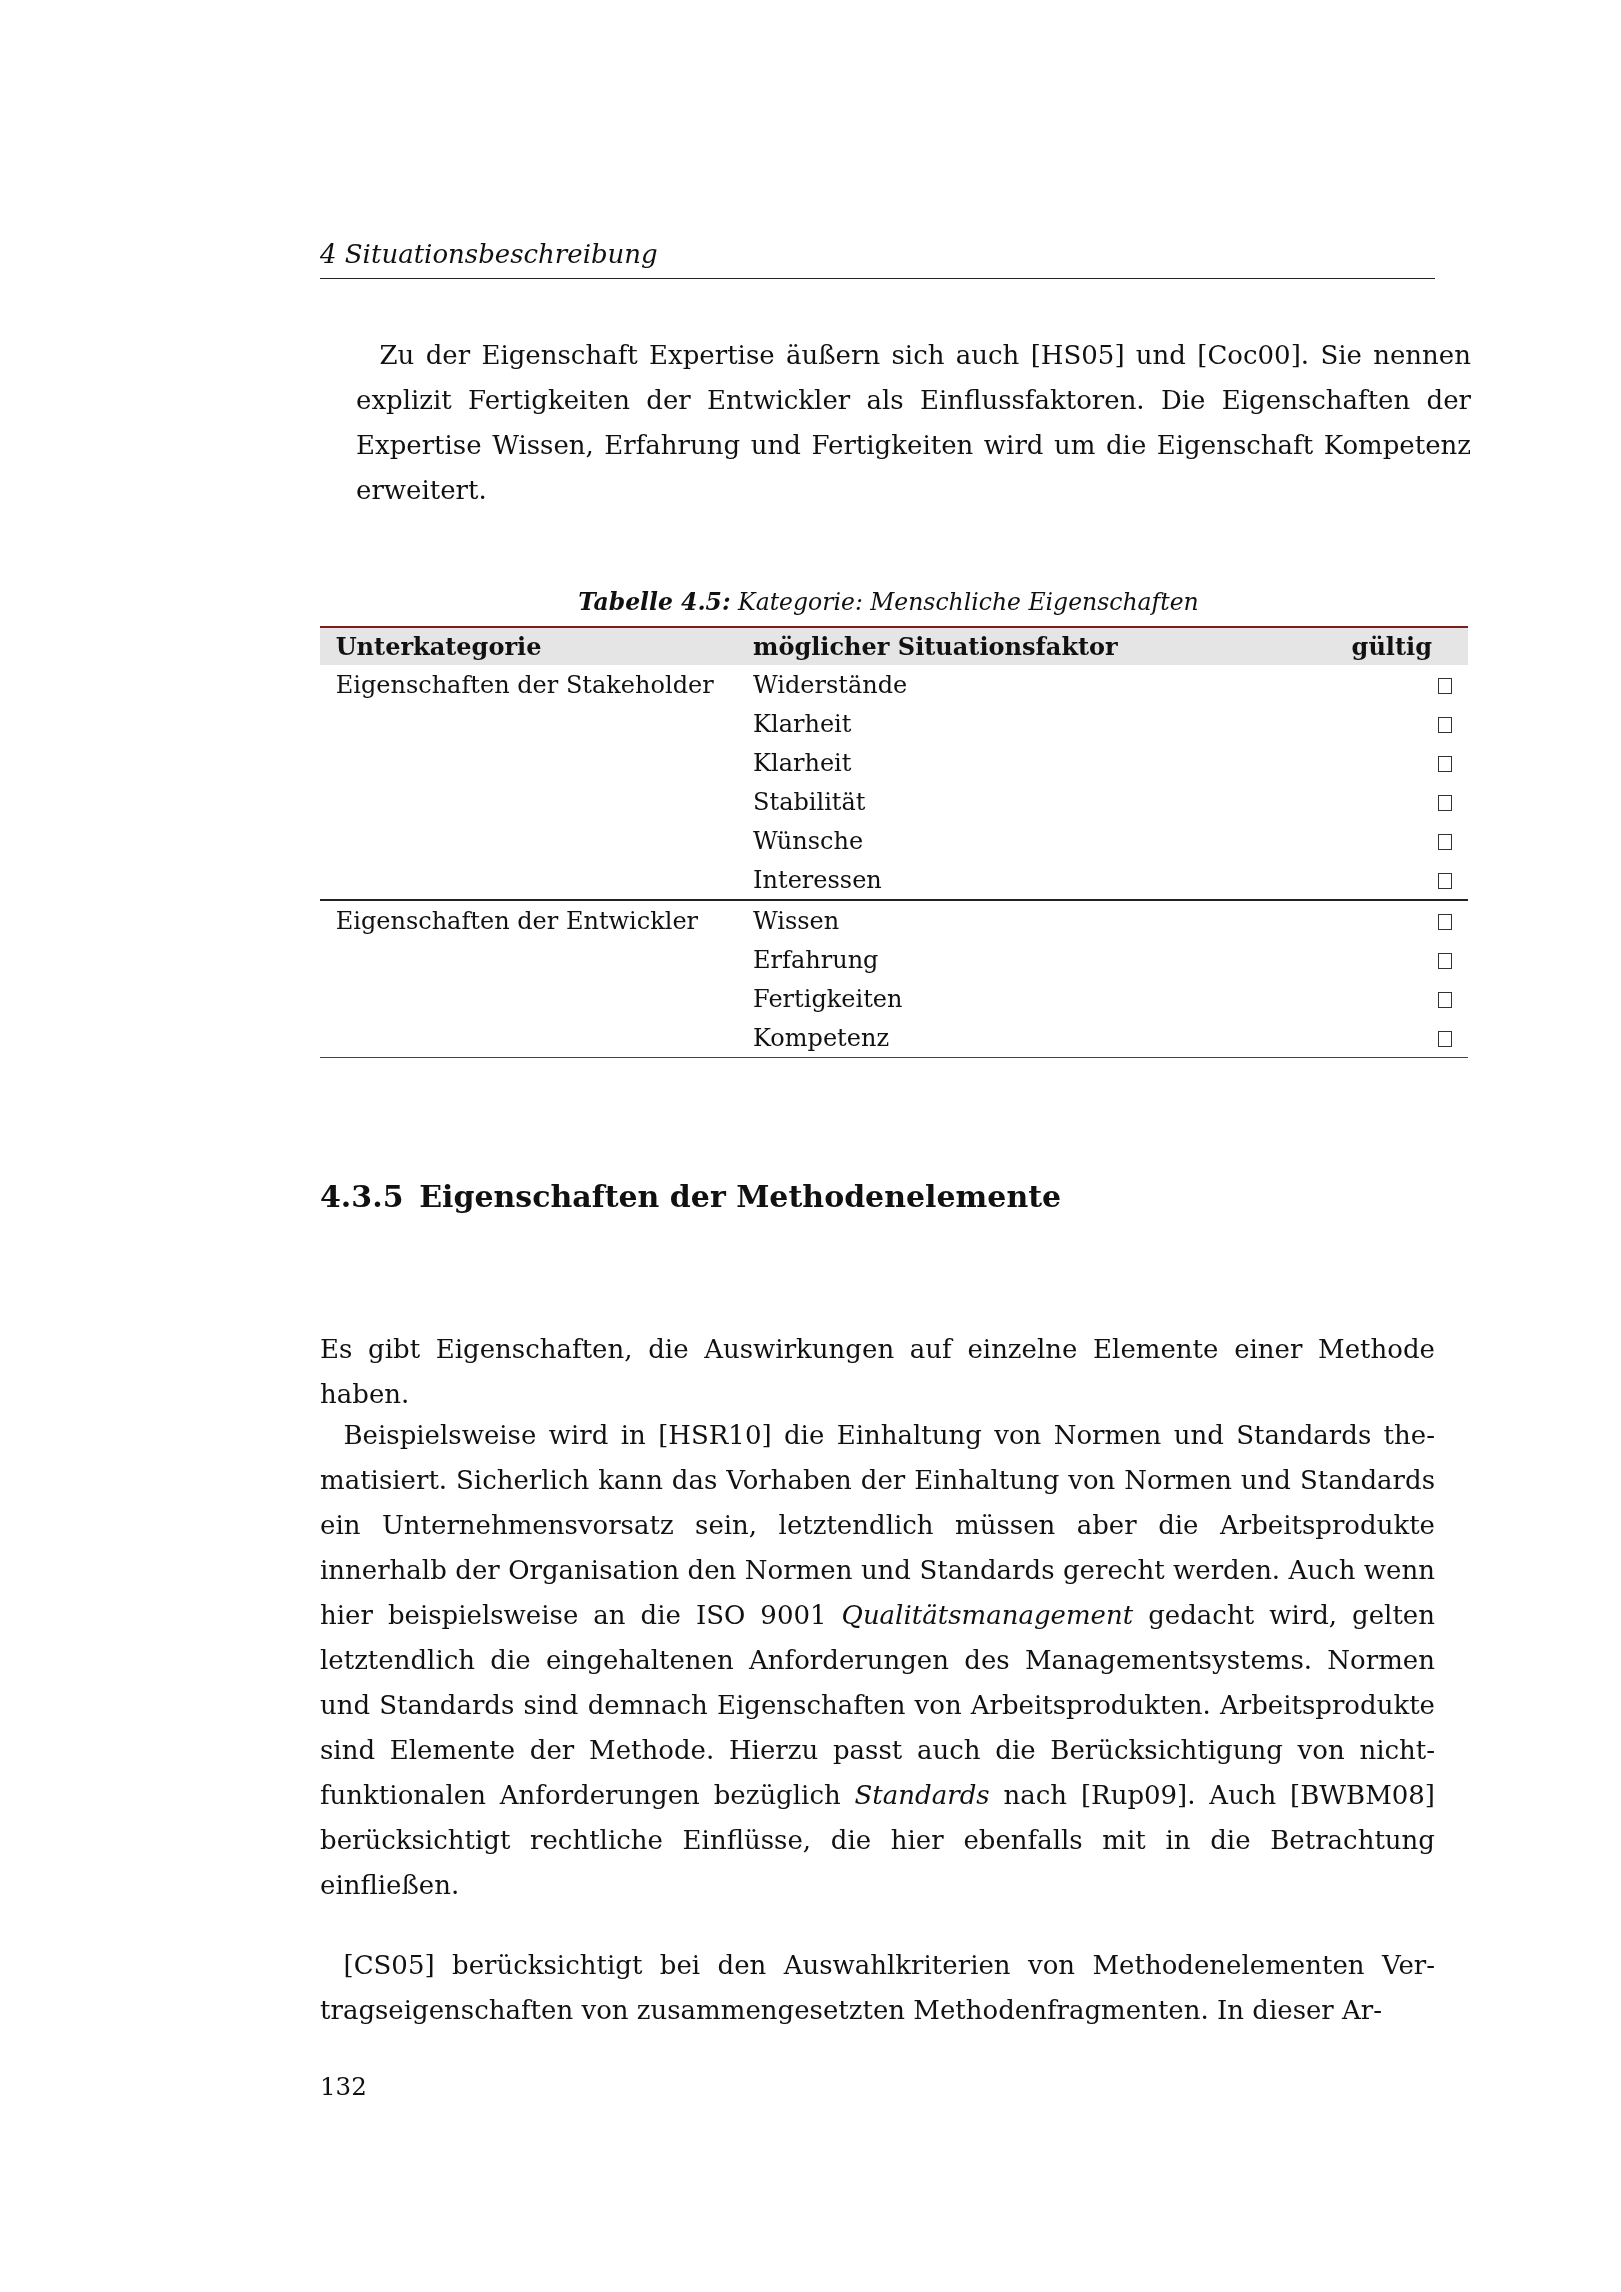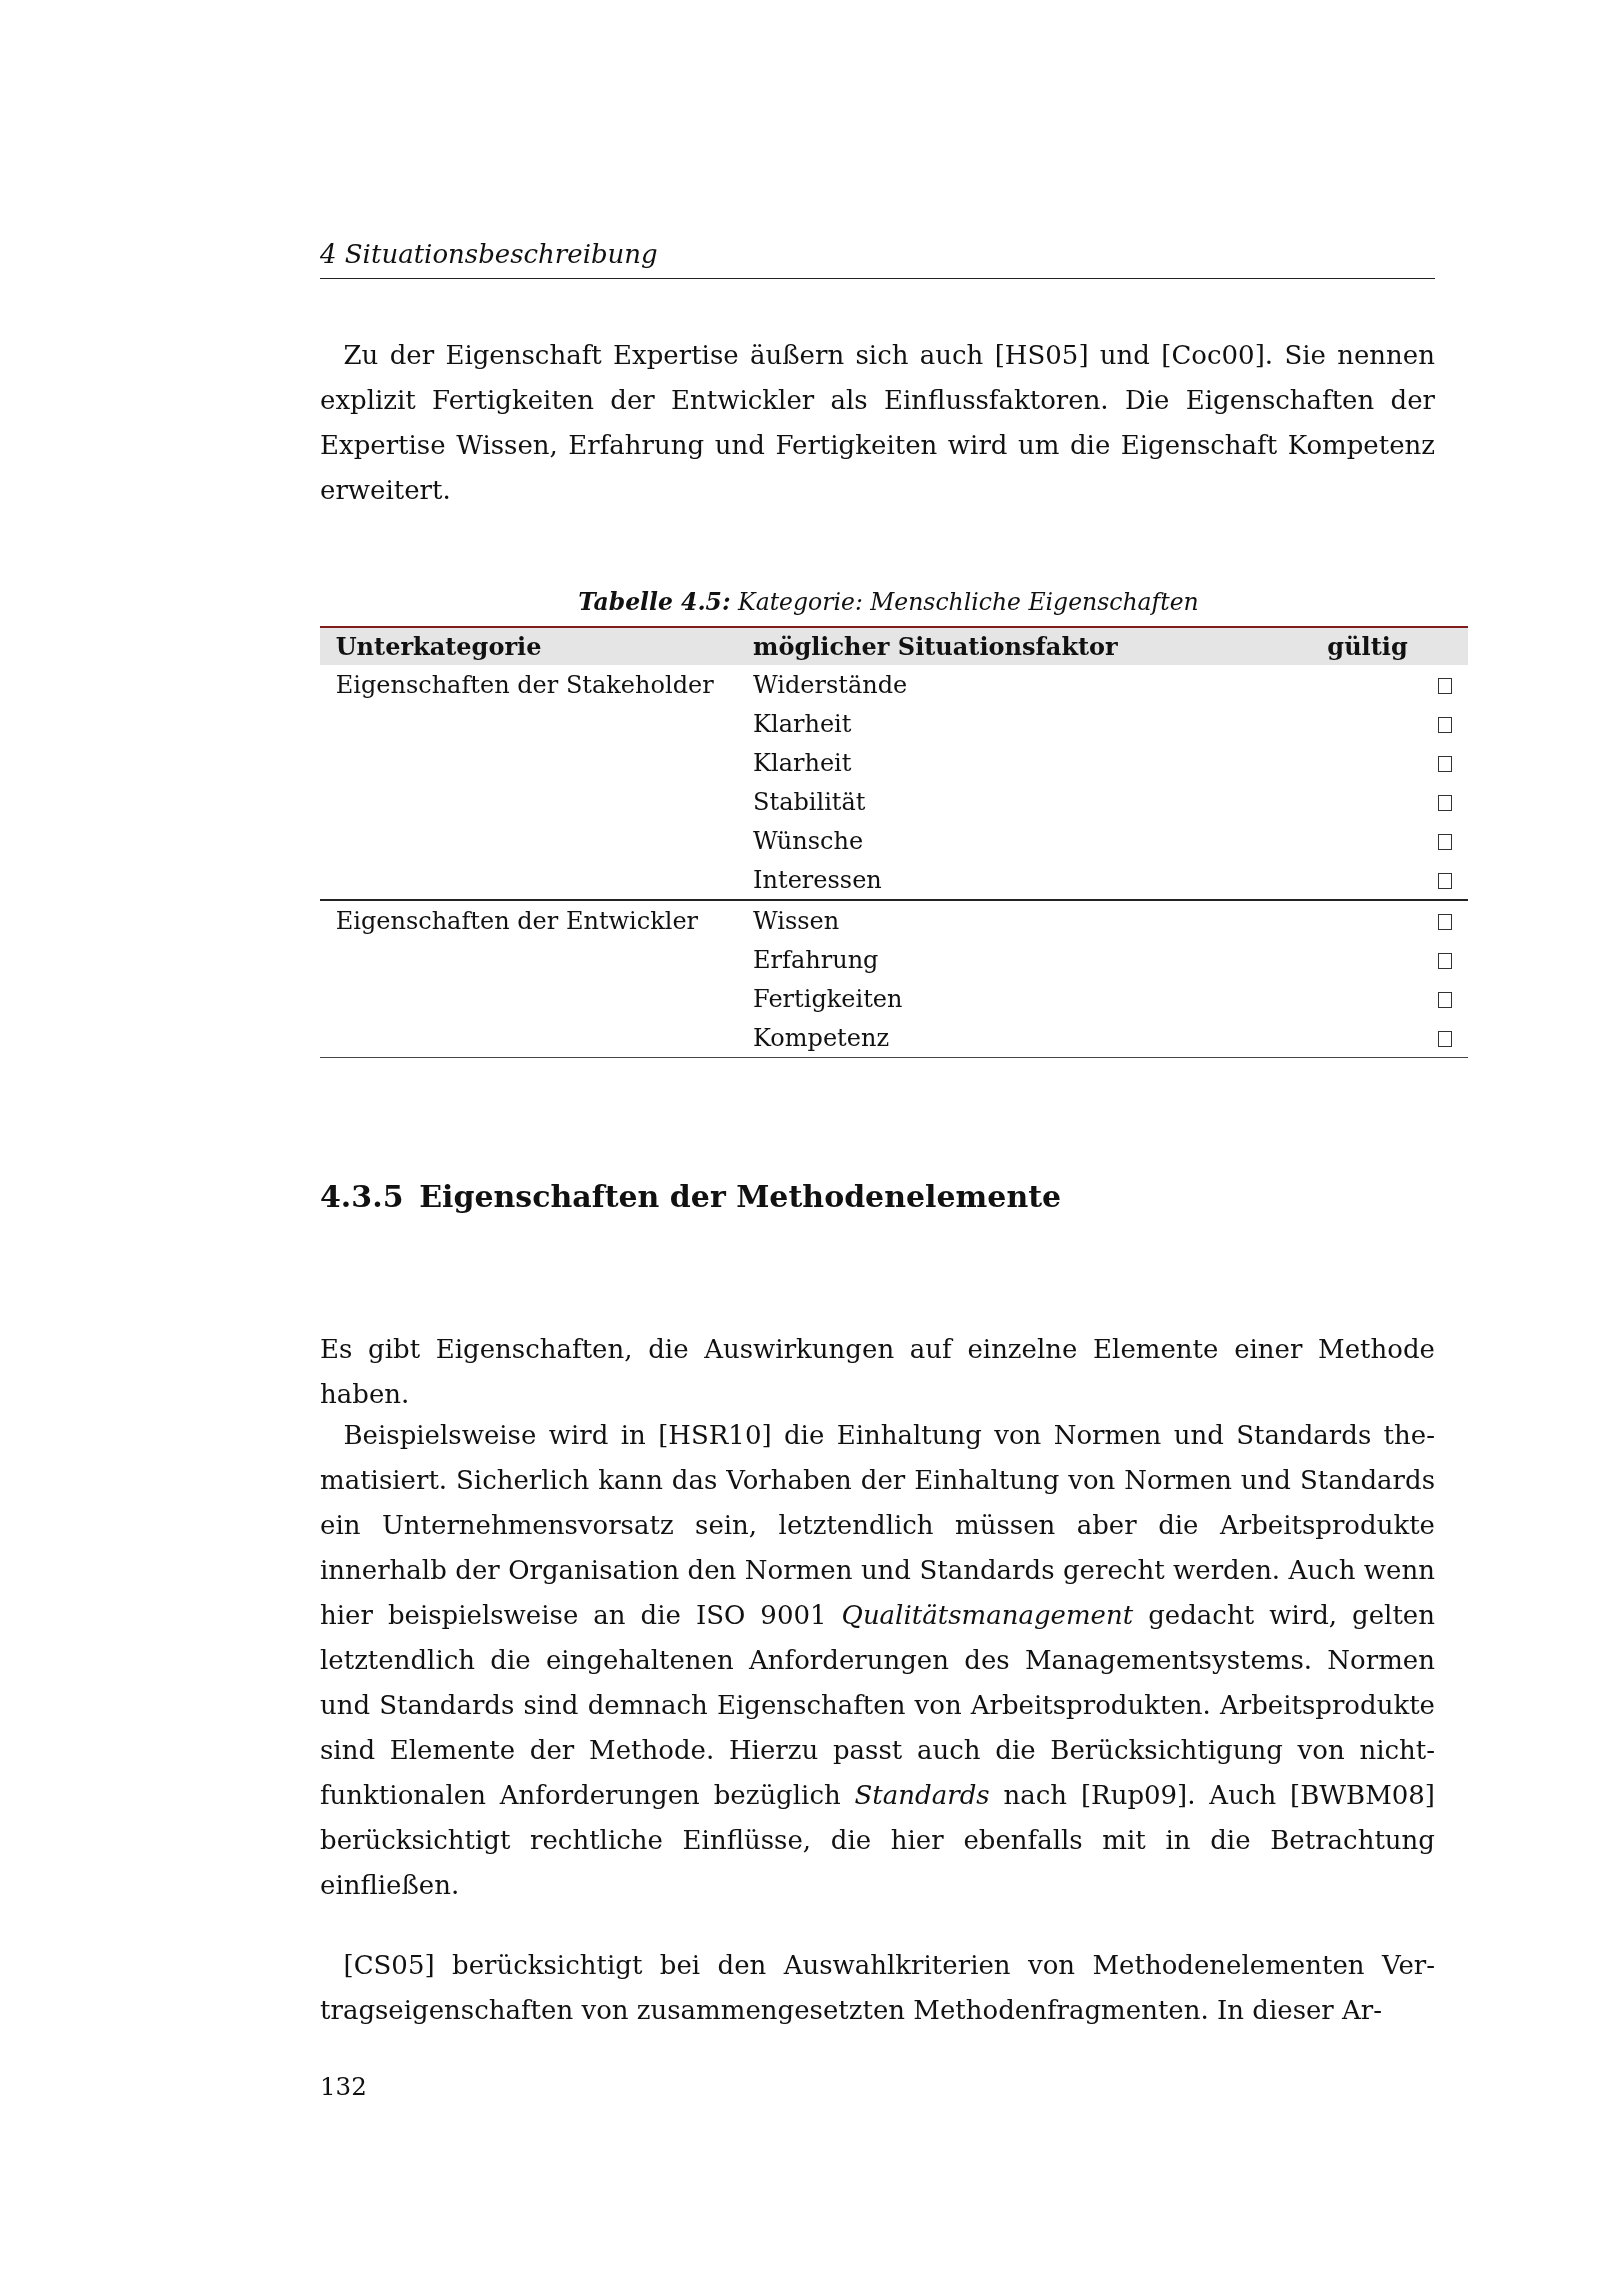--- a/index.html
+++ b/index.html
@@ -6,40 +6,40 @@
   body { width:1621px; height:2293px; position:relative; font-family:"DejaVu Serif", serif; color:#111; }
   .page { position:absolute; left:320px; top:0; width:1115px; }
   .running-head { position:absolute; top:239px; left:0; width:1115px; font-size:26px; font-style:italic; }
   .head-rule { position:absolute; top:278px; left:0; width:1115px; height:0; border-top:1.5px solid #222; }
   .para { position:absolute; left:0; width:1115px; font-size:26px; line-height:45px; text-align:justify; margin:0; }
   .para.indent { text-indent:23.5px; }
   .caption { position:absolute; top:588px; left:0; width:1137px; text-align:center; font-size:23.5px; font-style:italic; }
   .caption b { font-weight:bold; }
   table.tbl { position:absolute; top:626px; left:0; width:1148px; border-collapse:collapse; font-size:24px; }
   table.tbl th { background:#e5e5e5; font-weight:bold; text-align:left; height:37px; padding:0 15.7px; border-top:2px solid #7f1d1d; }
-  table.tbl th.r { text-align:left; padding-right:11.8px; }
+  table.tbl th.r { text-align:center; padding-right:11.8px; }
   table.tbl td { height:39px; padding:0 15.7px; vertical-align:middle; }
   table.tbl td.sub { vertical-align:top; padding-top:5.9px; }
   table.tbl tr.grp-end td { border-bottom:2px solid #222; }
   table.tbl tr.last td { border-bottom:1.5px solid #444; }
   td.chk { text-align:right; padding-right:15.7px; }
   .box { display:inline-block; width:12.7px; height:13.7px; border:1.3px solid #333; vertical-align:middle; }
   .section-heading { position:absolute; top:1179px; left:0; font-size:30px; font-weight:bold; }
   .section-heading .num { margin-right:15.7px; }
   .page-number { position:absolute; top:2072px; left:0; font-size:24.5px; }
 </style>
 </head>
 <body>
 
 <div class="page">
 
   <div class="running-head">4  Situationsbeschreibung</div>
   <div class="head-rule"></div>
 
-  <p class="para indent" style="top:333px;">Zu der Eigenschaft Expertise äußern sich auch [HS05] und [Coc00]. Sie nennen explizit Fertigkeiten der Entwickler als Einflussfaktoren. Die Eigenschaften der Expertise Wissen, Erfahrung und Fertigkeiten wird um die Eigenschaft Kompetenz erweitert.</p>
+  <p class="para indent" style="top:333px;margin-left:36px;">Zu der Eigenschaft Expertise äußern sich auch [HS05] und [Coc00]. Sie nennen explizit Fertigkeiten der Entwickler als Einflussfaktoren. Die Eigenschaften der Expertise Wissen, Erfahrung und Fertigkeiten wird um die Eigenschaft Kompetenz erweitert.</p>
 
   <div class="caption">
     <b>Tabelle 4.5:</b><span> Kategorie: Menschliche Eigenschaften</span>
   </div>
 
   <table class="tbl">
     <thead>
       <tr>
         <th>Unterkategorie</th>
         <th>möglicher Situationsfaktor</th>

